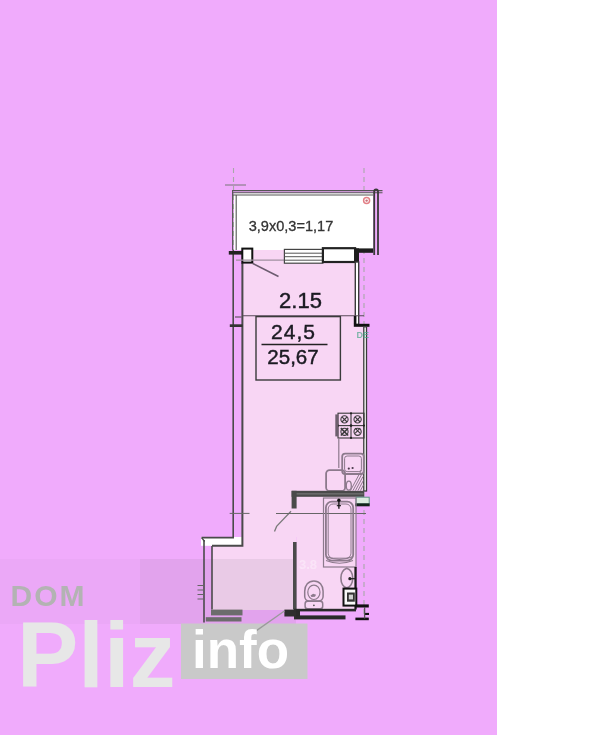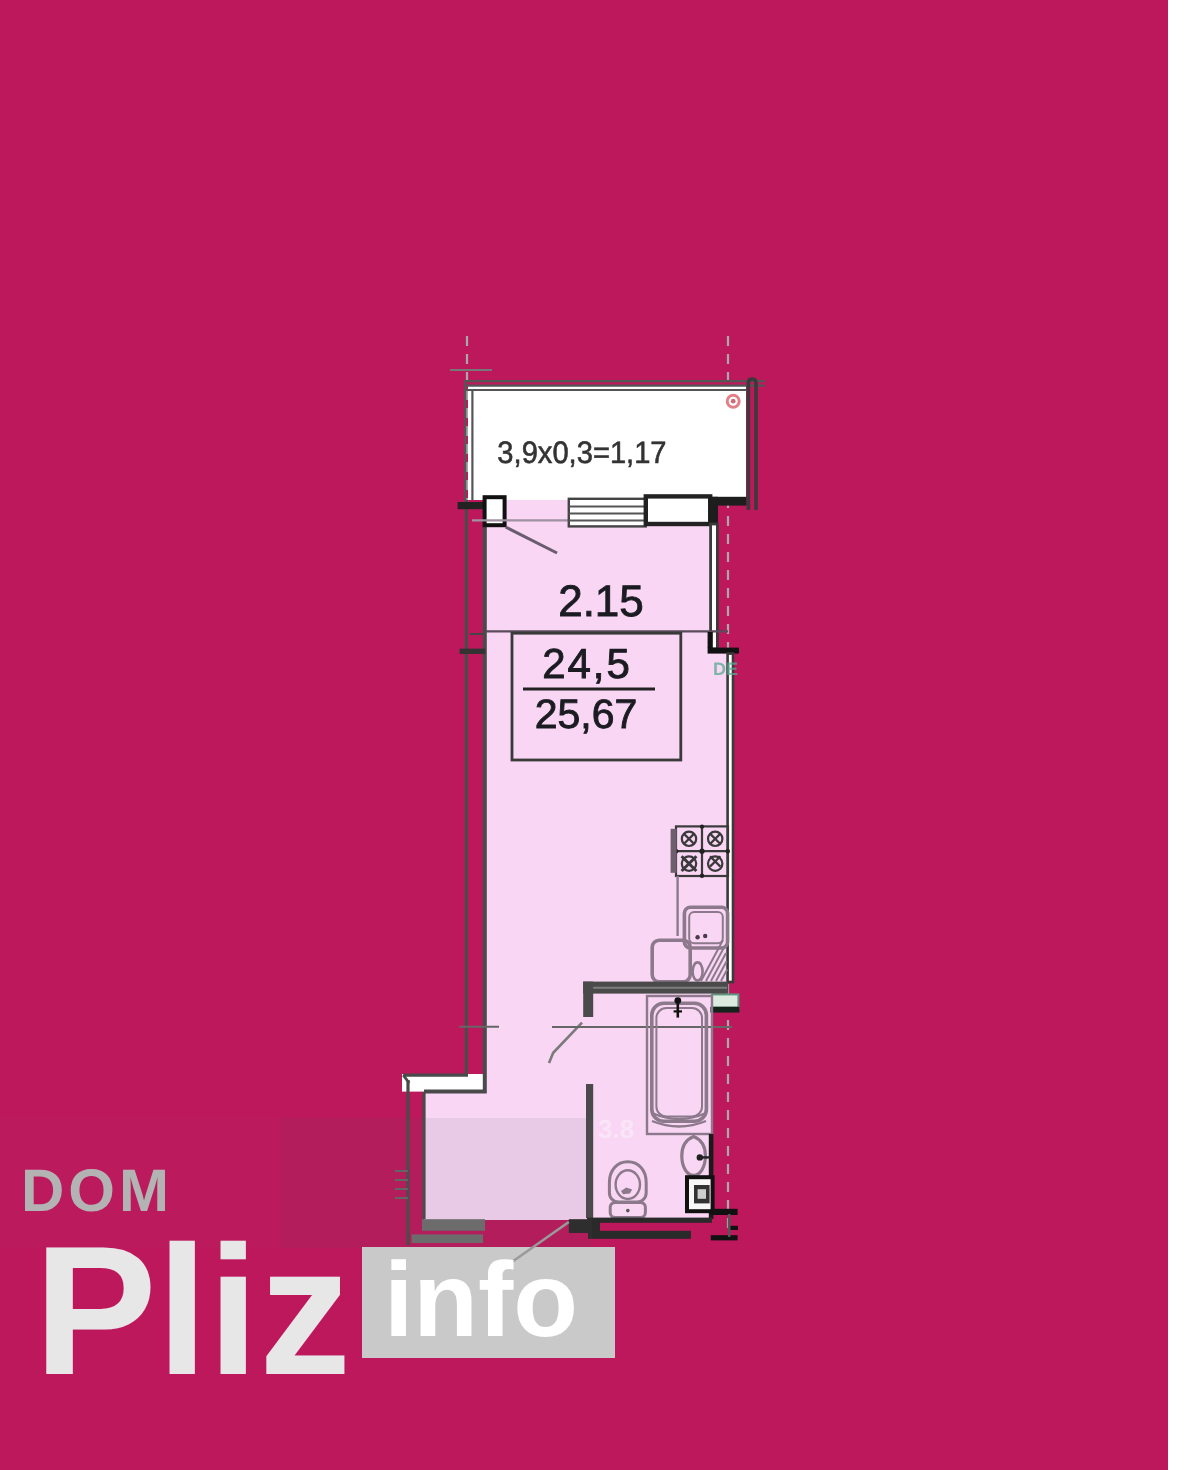--- a/index.html
+++ b/index.html
@@ -1,16 +1,16 @@
 <!DOCTYPE html>
 <html><head>
 <meta charset="utf-8">
 <style>
   html,body{margin:0;padding:0;background:#ffffff;}
-  #page{position:relative;width:584px;height:735px;background:#be185d;overflow:hidden;
+  #page{position:relative;width:497px;height:735px;background:#f0abfc;overflow:hidden;
         font-family:"Liberation Sans", sans-serif;}
   svg{position:absolute;left:0;top:0;}
   text{font-family:"Liberation Sans", sans-serif;}
 </style>
 </head>
 <body>
 <div id="page">
 <svg width="600" height="735" viewBox="0 0 600 735">
 
   <line x1="364" y1="168" x2="364" y2="618" stroke="#a8a8a8" stroke-width="1.1" stroke-dasharray="5,4"></line>

